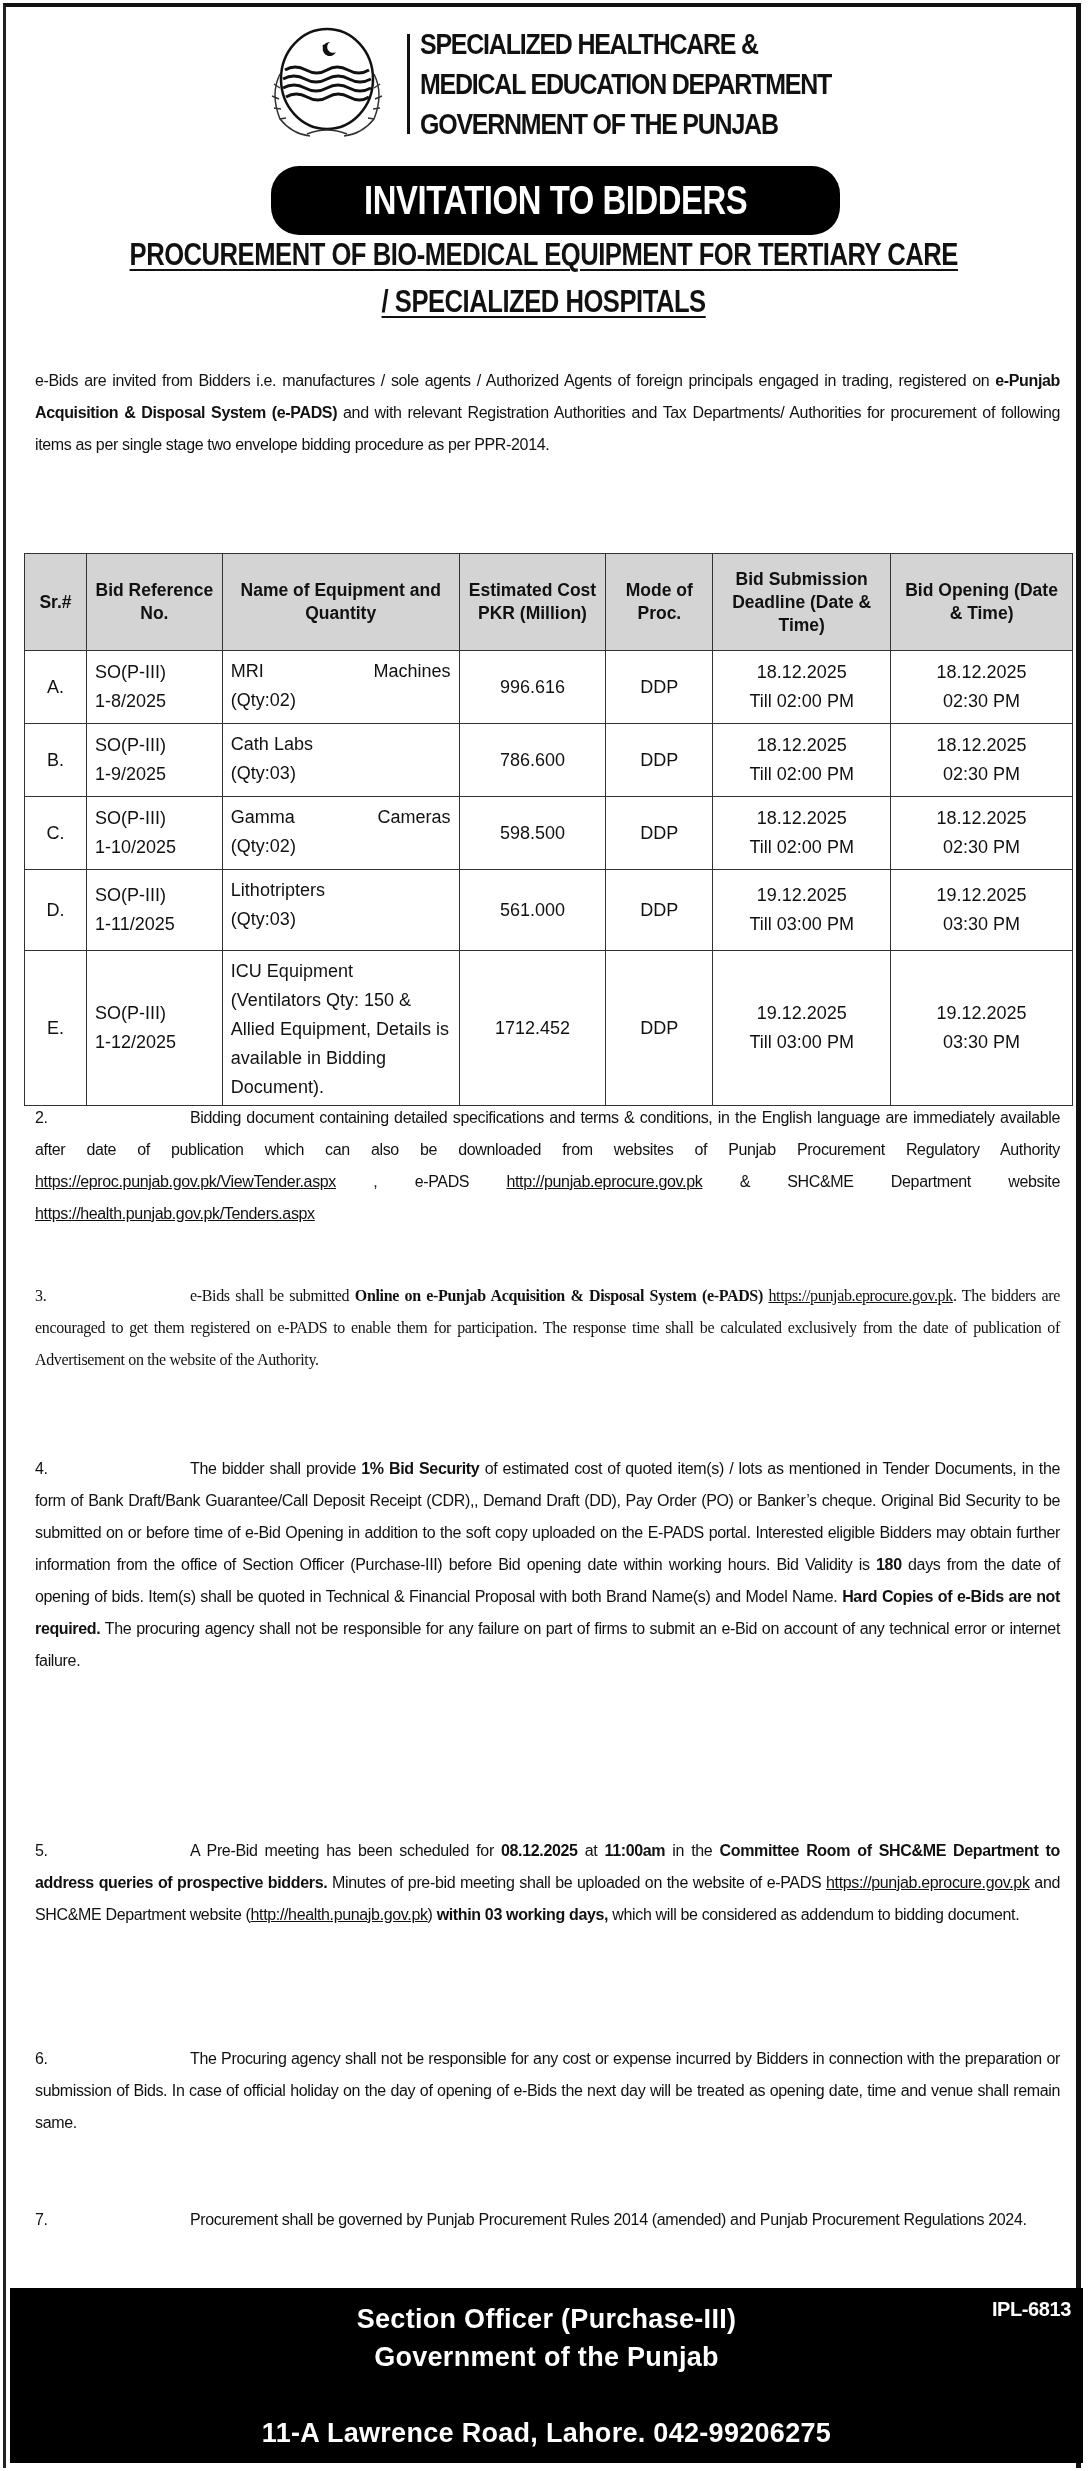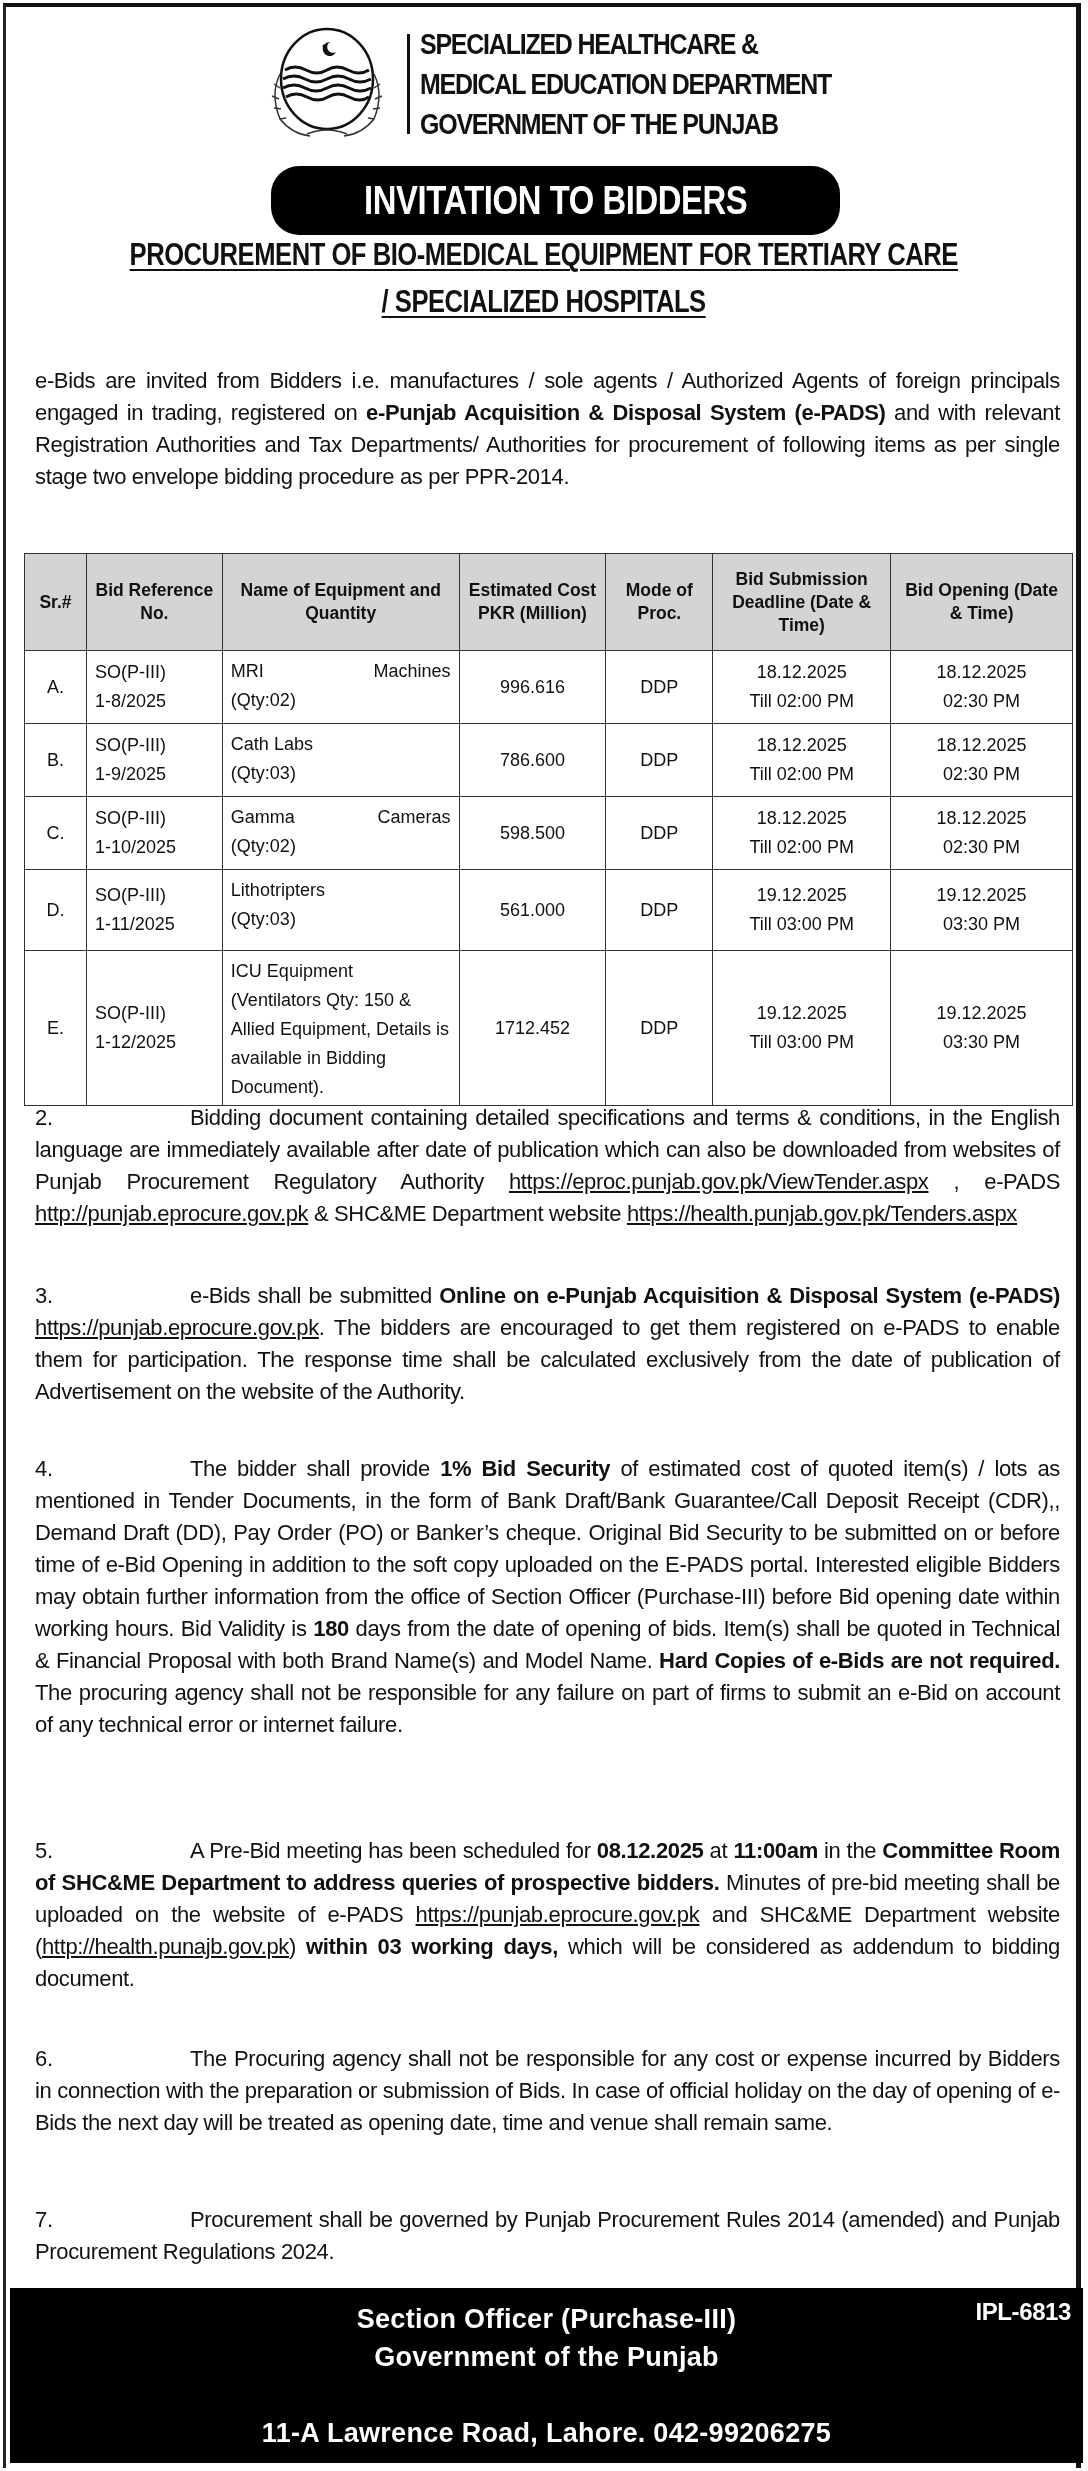--- a/index.html
+++ b/index.html
@@ -18,42 +18,42 @@
   .title-box { position: absolute; left: 271px; top: 166px; width: 569px; height: 69px; background: #000; color: #fff;
                display: flex; align-items: center; justify-content: center; border-radius: 28px; }
   .title-box span { font-weight: bold; font-size: 40px; letter-spacing: -0.5px; transform: scaleX(0.82); display: inline-block; }
 
   .subtitle { position: absolute; left: 0; width: 1088px; text-align: center; font-weight: bold; font-size: 32px;
               letter-spacing: -0.6px; white-space: nowrap; }
   .subtitle span { display: inline-block; text-decoration: underline; text-decoration-thickness: 2px; text-underline-offset: 4px;
                    transform: scaleX(0.80); transform-origin: center; }
 
   
-  .para { position: absolute; left: 35px; width: 1025px; font-size: 22px; line-height: 32px; text-align: justify;
+  .para { position: absolute; left: 35px; width: 1025px; font-size: 16px; line-height: 32px; text-align: justify;
           letter-spacing: -0.35px; }
   .para b { font-weight: bold; }
   .para a { color: #111; text-decoration: underline; }
   .num { display: inline-block; width: 155px; }
 
   
   table.bids { position: absolute; left: 24px; top: 553px; width: 1049px; border-collapse: collapse; font-size: 18px; }
   table.bids th, table.bids td { border: 1.5px solid #333; padding: 2px 8px; vertical-align: middle; }
   table.bids th { background: #d4d4d4; font-weight: bold; text-align: center; line-height: 23px; height: 92px; font-size: 17.5px; }
   table.bids td { line-height: 29px; }
   table.bids td.c { text-align: center; }
   table.bids td.name { text-align: left; vertical-align: top; padding-top: 6px; }
   table.bids td.name.just { text-align: justify; text-align-last: justify; }
   table.bids tr.r1 td, table.bids tr.r2 td, table.bids tr.r3 td { height: 64px; }
   table.bids tr.r4 td { height: 72px; }
   table.bids tr.r5 td { height: 146px; }
   .last-line-left { text-align-last: left !important; }
 
   
   .footer { position: absolute; left: 10px; top: 2288px; width: 1073px; height: 175px; background: #000; color: #fff; }
-  .footer .ipl { position: absolute; right: 12px; top: 10px; font-weight: bold; font-size: 24px; letter-spacing: -0.4px; }
+  .footer .ipl { position: absolute; right: 12px; top: 10px; font-weight: bold; font-size: 20px; letter-spacing: -0.4px; }
   .footer .fl { position: absolute; left: 0; width: 100%; text-align: center; font-weight: bold; font-size: 27px; white-space: nowrap; letter-spacing: 0.3px; }
 </style>
 </head>
 <body>
 
 <div class="frame"></div>
 
 <svg class="logo" viewBox="0 0 150 120">
   <ellipse cx="75" cy="55" rx="46" ry="50" fill="none" stroke="#111" stroke-width="2.5"></ellipse>
   <path d="M78 18 a7 7 0 1 0 6 10 a5.5 5.5 0 1 1 -6 -10z" fill="#111"></path>
@@ -221,21 +221,21 @@
           <div>03:30 PM</div>
         </td>
       </tr>
     </tbody>
 </table>
 
 <div class="para" style="top:1102px;">
   <span class="num">2.</span><span>Bidding document containing detailed specifications and terms &amp; conditions, in the English language are immediately available after date of publication which can also be downloaded from websites of Punjab Procurement Regulatory Authority </span><a>https://eproc.punjab.gov.pk/ViewTender.aspx</a><span> , e-PADS </span><a>http://punjab.eprocure.gov.pk</a><span> &amp; SHC&amp;ME Department website </span><a>https://health.punjab.gov.pk/Tenders.aspx</a>
 </div>
 
-<div class="para" style="top:1280px;">
+<div class="para" style="top:1280px;font-family:Liberation Serif, serif;">
   <span class="num">3.</span><span>e-Bids shall be submitted </span><b>Online on e-Punjab Acquisition &amp; Disposal System (e-PADS)</b><span> </span><a>https://punjab.eprocure.gov.pk</a><span>. The bidders are encouraged to get them registered on e-PADS to enable them for participation. The response time shall be calculated exclusively from the date of publication of Advertisement on the website of the Authority.</span>
 </div>
 
 <div class="para" style="top:1453px;">
   <span class="num">4.</span><span>The bidder shall provide </span><b>1% Bid Security</b><span>  of estimated cost of quoted item(s) / lots as mentioned in Tender Documents, in the form of Bank Draft/Bank Guarantee/Call Deposit Receipt (CDR),, Demand Draft (DD), Pay Order (PO) or Banker’s cheque. Original Bid Security to be submitted on or before time of e-Bid Opening in addition to the soft copy uploaded on the E-PADS portal.  Interested eligible Bidders may obtain further information from the office of Section Officer (Purchase-III) before Bid opening date within working hours. Bid Validity is </span><b>180</b><span> days from the date of opening of bids. Item(s) shall be quoted in Technical &amp; Financial Proposal with both Brand Name(s) and Model Name. </span><b>Hard Copies of e-Bids are not required.</b><span> The procuring agency shall not be responsible for any failure on part of firms to submit an e-Bid on account of any technical error or internet failure.</span>
 </div>
 
 <div class="para" style="top:1835px;">
   <span class="num">5.</span><span>A Pre-Bid meeting has been scheduled for </span><b>08.12.2025</b><span> at </span><b>11:00am</b><span> in the </span><b>Committee Room of SHC&amp;ME Department to address queries of prospective bidders.</b><span> Minutes of pre-bid meeting shall be uploaded on the website of e-PADS </span><a>https://punjab.eprocure.gov.pk</a><span> and SHC&amp;ME Department website (</span><a>http://health.punajb.gov.pk</a><span>) </span><b>within 03 working days,</b><span> which will be considered as addendum to bidding document.</span>
 </div>

